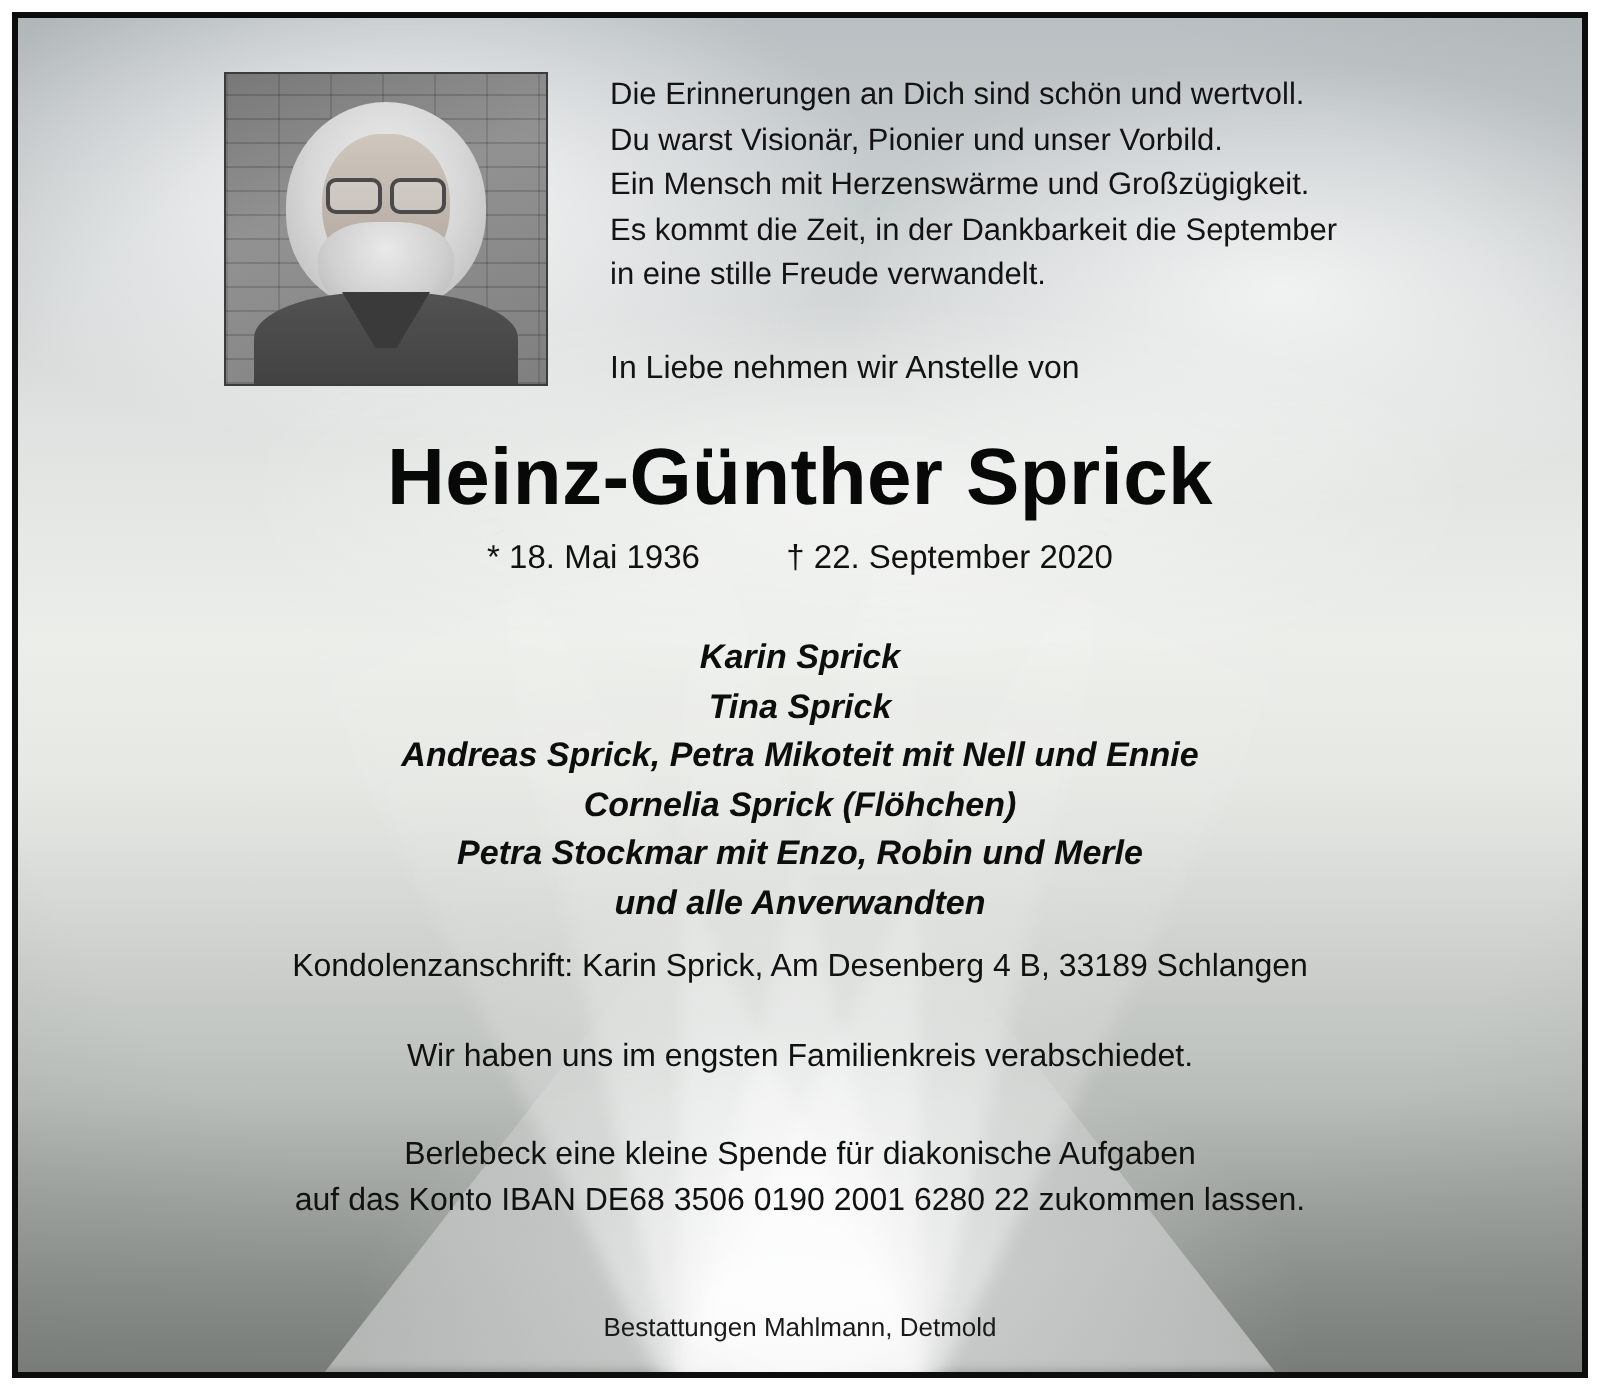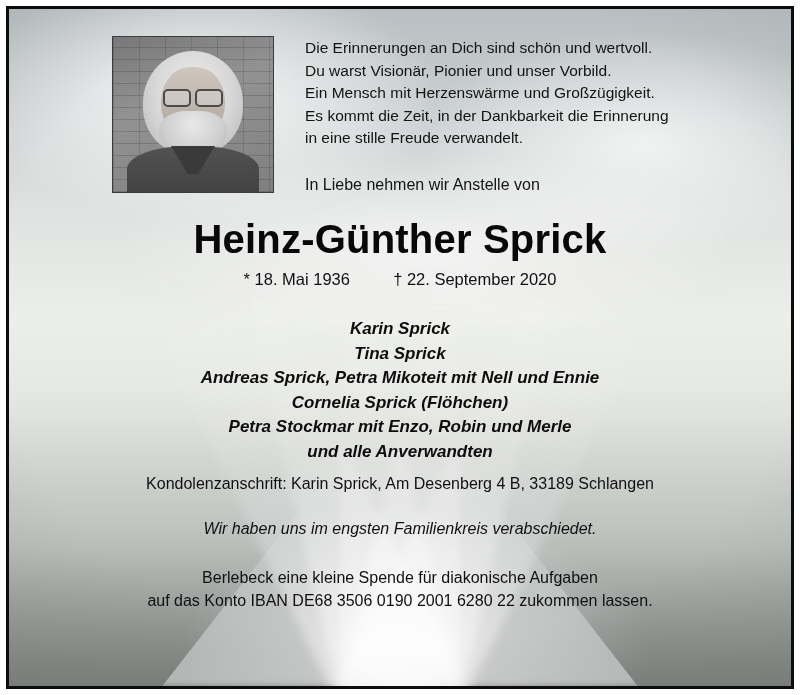--- a/index.html
+++ b/index.html
@@ -212,21 +212,20 @@
     font-size: 16px;
     color: #111111;
   }
   .note {
     position: absolute;
     left: 0; right: 0;
     top: 511px;
     text-align: center;
     font-size: 16px;
     color: #111111;
-    font-style: italic;
   }
   .donation {
     position: absolute;
     left: 0; right: 0;
     top: 557px;
     text-align: center;
     font-size: 16px;
     line-height: 23px;
     color: #111111;
   }
@@ -268,21 +267,21 @@
         <div class="ph-glass"></div>
         <div class="ph-beard"></div>
         <div class="ph-body"></div>
         <div class="ph-collar"></div>
       </div>
 
       <div class="poem">
         <div>Die Erinnerungen an Dich sind schön und wertvoll.</div>
         <div>Du warst Visionär, Pionier und unser Vorbild.</div>
         <div>Ein Mensch mit Herzenswärme und Großzügigkeit.</div>
-        <div>Es kommt die Zeit, in der Dankbarkeit die Erinnerung</div>
+        <div>Es kommt die Zeit, in der Dankbarkeit die September</div>
         <div>in eine stille Freude verwandelt.</div>
       </div>
 
       <div class="farewell">In Liebe nehmen wir Anstelle von</div>
 
       <div class="name">Heinz-Günther Sprick</div>
 
       <div class="dates">
         <span>* 18. Mai 1936</span>
         <span class="sep"></span>
@@ -300,16 +299,17 @@
 
       <div class="condolence">Kondolenzanschrift: Karin Sprick, Am Desenberg 4 B, 33189 Schlangen</div>
 
       <div class="note">Wir haben uns im engsten Familienkreis verabschiedet.</div>
 
       <div class="donation">
         <div>Berlebeck eine kleine Spende für diakonische Aufgaben</div>
         <div>auf das Konto IBAN DE68 3506 0190 2001 6280 22 zukommen lassen.</div>
       </div>
 
+      <div class="undertaker">Bestattungen Mahlmann, Detmold</div>
 
     </div>
   </div>
 </div>
 
 </body></html>

